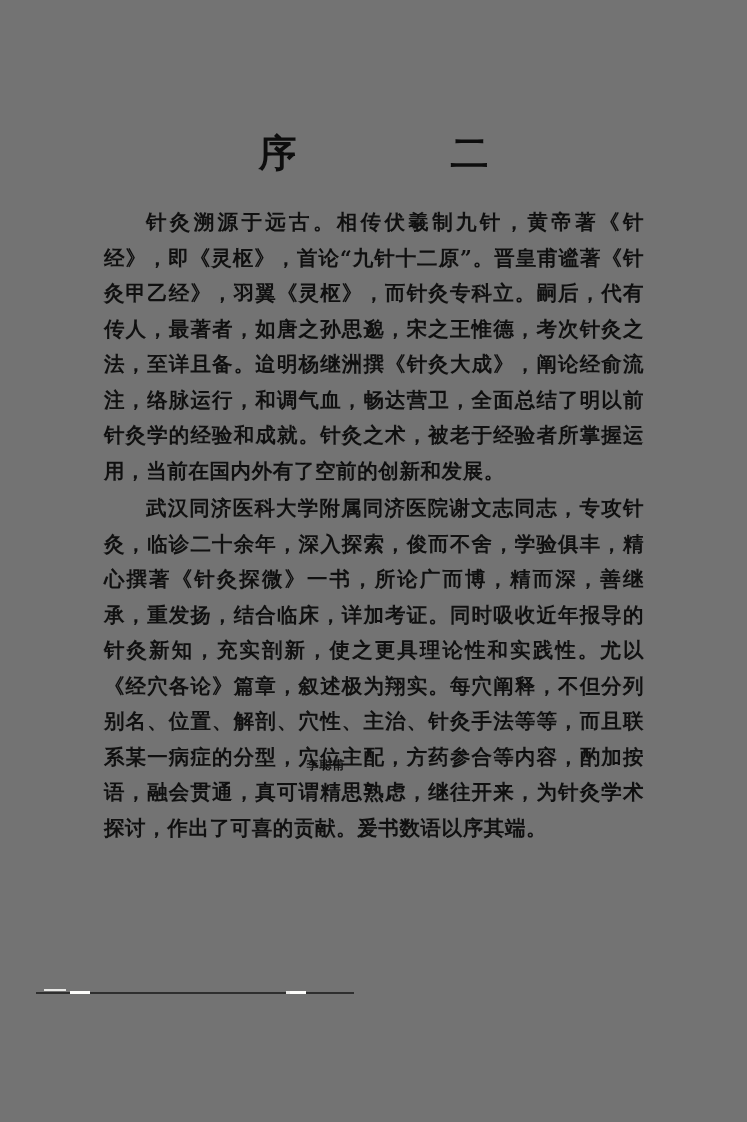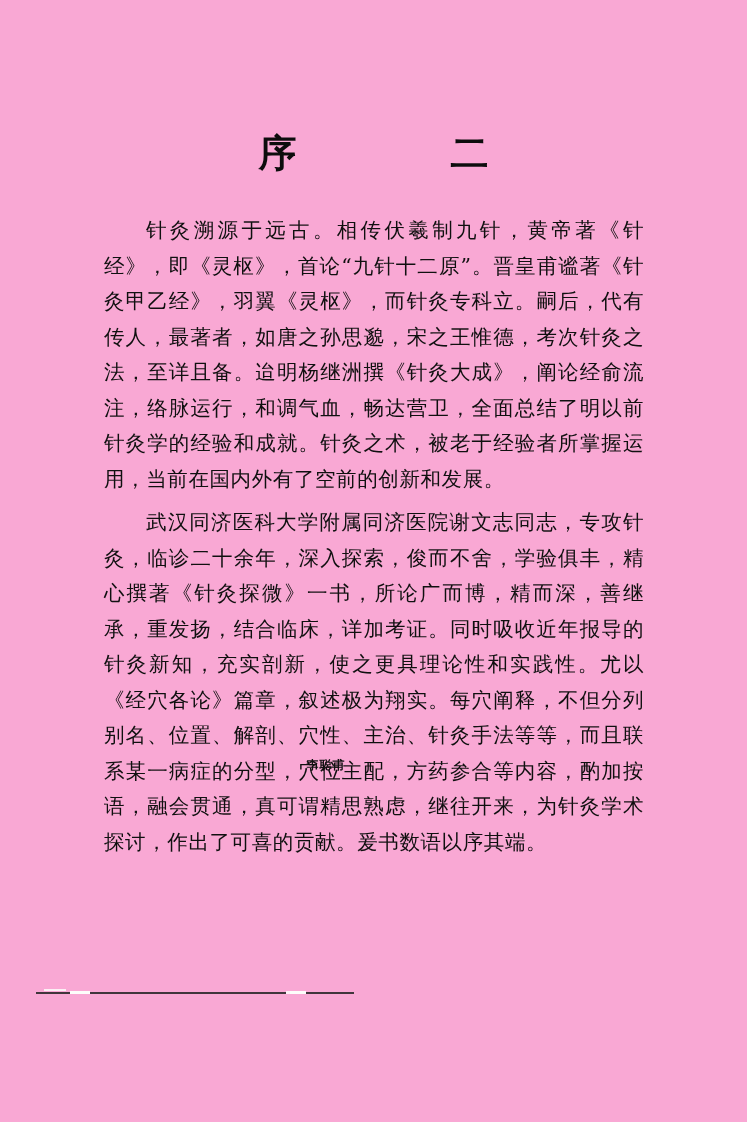--- a/index.html
+++ b/index.html
@@ -15,21 +15,21 @@
     color: #111111;
     overflow: hidden;
   }
 
   .page {
     position: absolute;
     left: 0;
     top: 0;
     width: 747px;
     height: 1122px;
-    background: #f9a8d4;
+    background: #737373;
   }
 
   .page-title {
     position: absolute;
     left: 0;
     top: 128px;
     width: 747px;
     text-align: center;
     font-size: 38px;
     font-weight: bold;
@@ -46,23 +46,23 @@
     width: 540px;
   }
 
   .para {
     font-size: 20.5px;
     line-height: 35.5px;
     text-align: justify;
     text-justify: inter-ideograph;
     letter-spacing: 0.6px;
     color: #101010;
-    margin: 8px 0 2px 0;
+    margin: 0 0 2px 0;
     text-indent: 42px;
-    font-weight: 400;
+    font-weight: 700;
   }
 
   .signature {
     position: absolute;
     left: 104px;
     top: 757px;
     width: 540px;
     text-align: center;
     padding-right: 96px;
     font-size: 12px;

